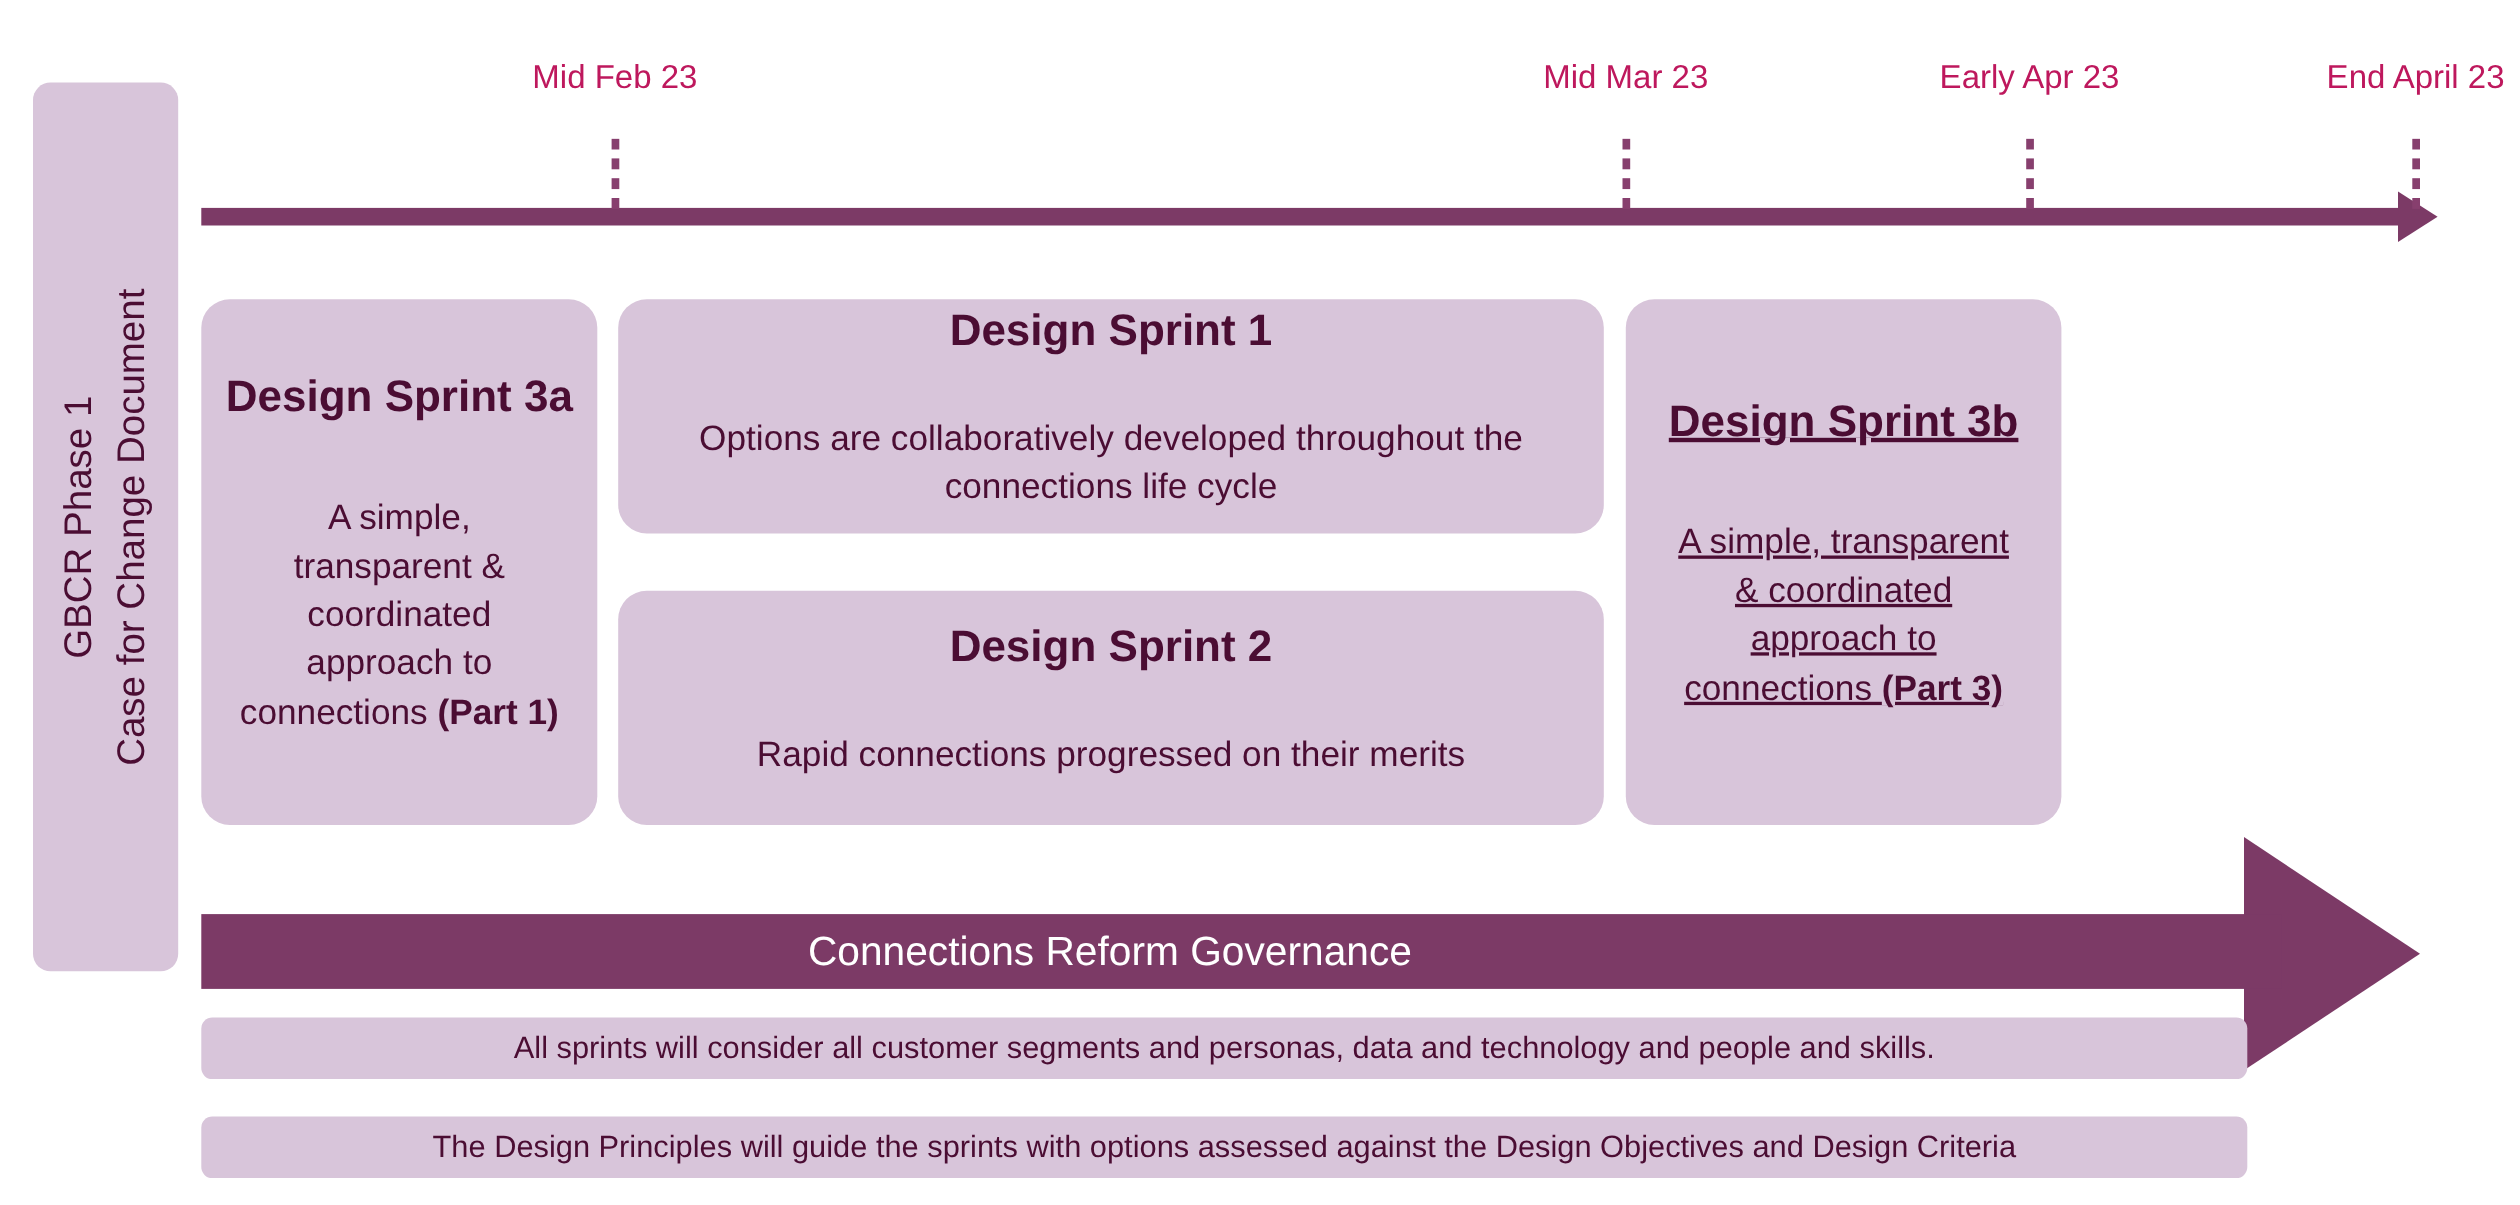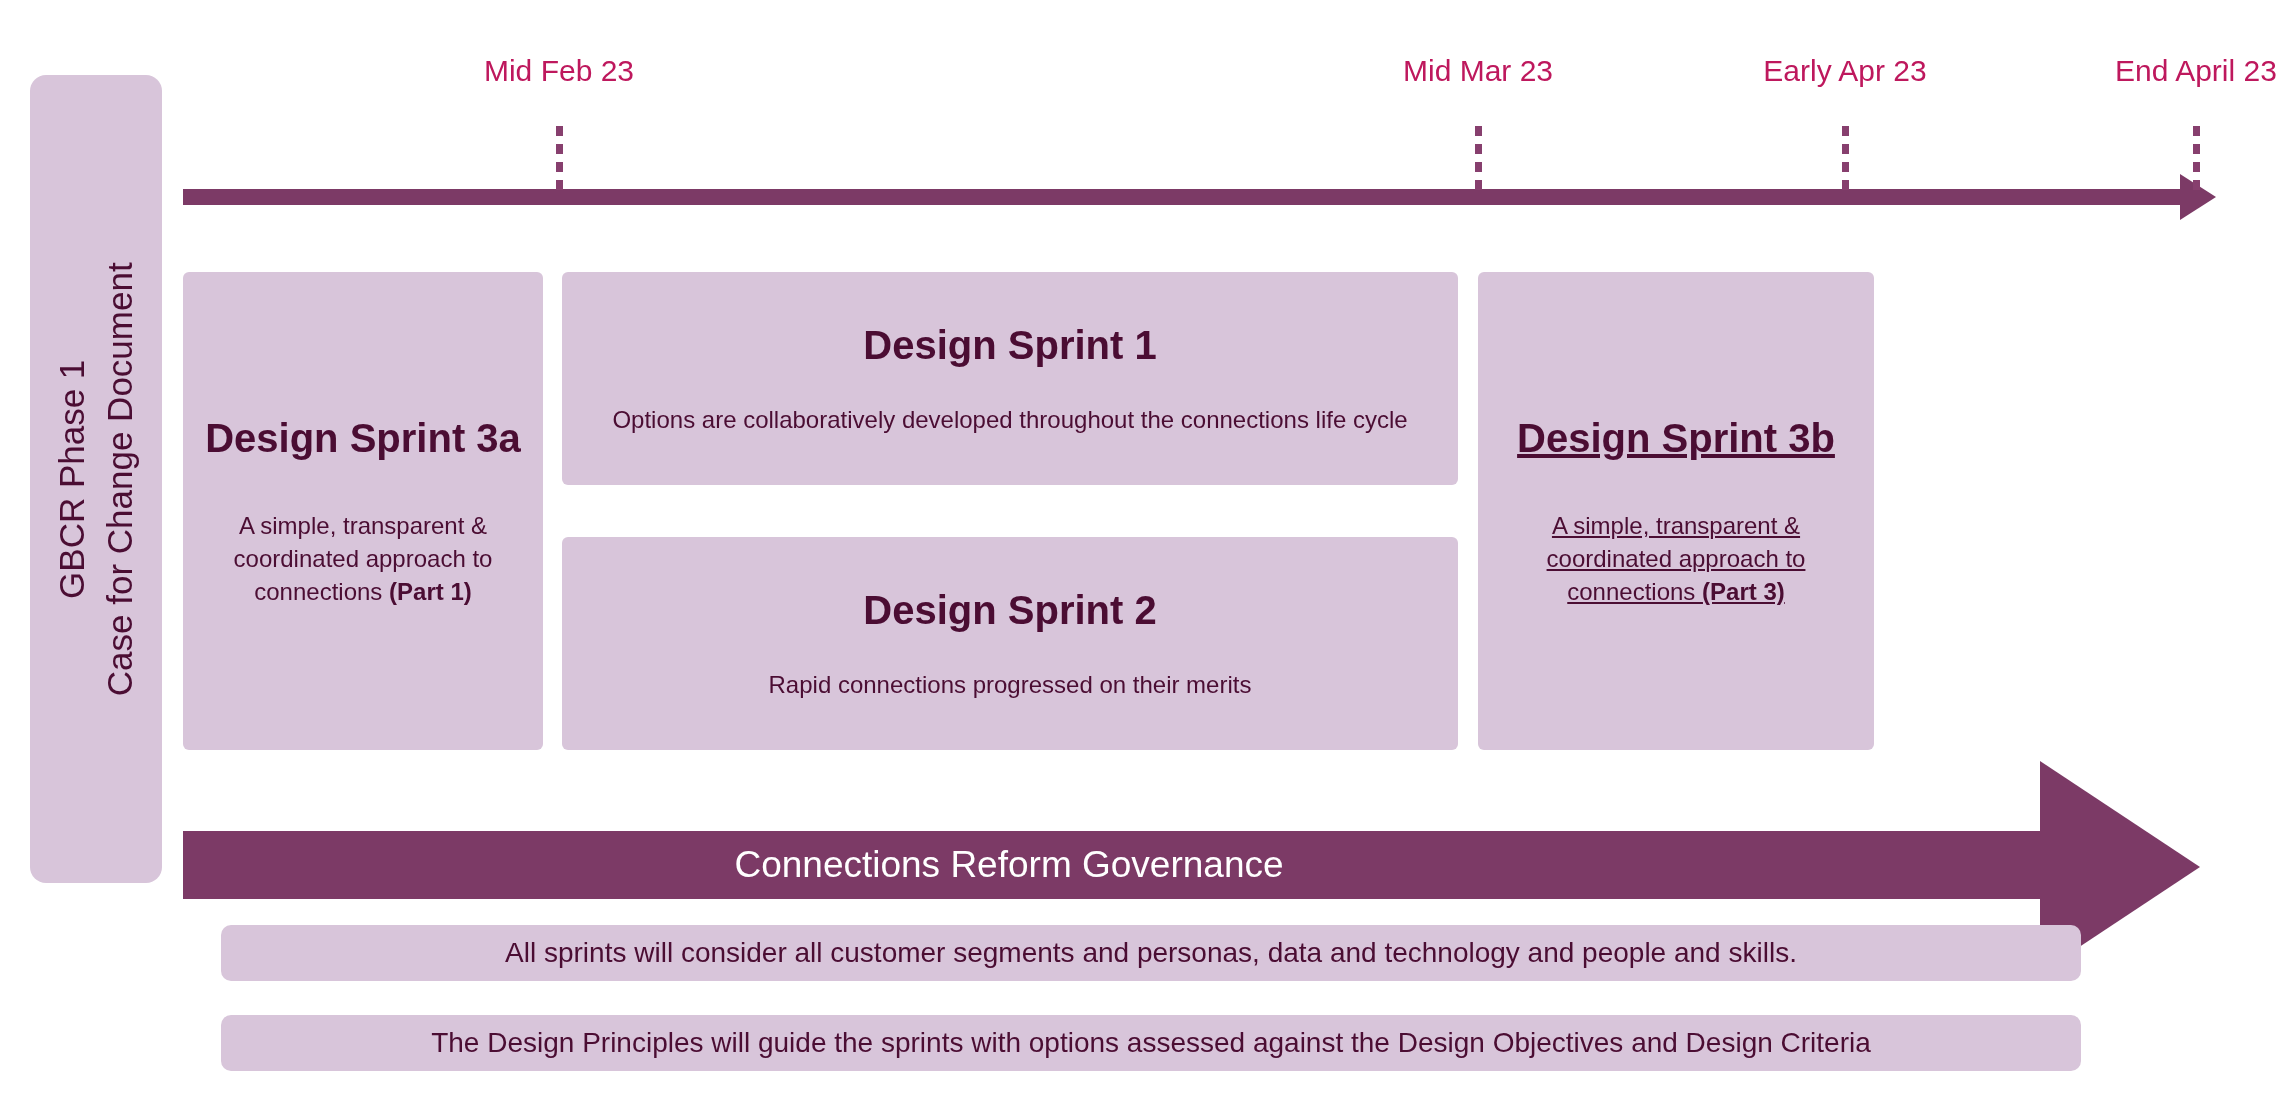--- a/index.html
+++ b/index.html
@@ -76,40 +76,40 @@
     transform: translate(-50%, -100%);
     color: #be185d;
     font-size: 30px;
     white-space: nowrap;
   }
 
   
   .card {
     position: absolute;
     background: #D8C5DA;
-    border-radius: 6px;
+    border-radius: 26px;
     color: #4B0D33;
     display: flex;
     flex-direction: column;
     justify-content: center;
     align-items: center;
     box-sizing: border-box;
     padding: 10px 18px;
     text-align: center;
   }
   .card .card-title {
     font-weight: bold;
     font-size: 40px;
     line-height: 1.22;
     margin: 0;
   }
   .card .card-body {
-    font-size: 24px;
+    font-size: 32px;
     line-height: 1.38;
-    margin: 0;
+    margin: 16px;
   }
   .card .card-body b { font-weight: bold; }
 
   #card-3a  { left: 183px;  top: 272px; width: 360px; height: 478px; }
   #card-ds1 { left: 562px;  top: 272px; width: 896px; height: 213px; }
   #card-ds2 { left: 562px;  top: 537px; width: 896px; height: 213px; }
   #card-3b  { left: 1478px; top: 272px; width: 396px; height: 478px; text-decoration: underline; }
   #card-p2  { left: 1858px; top: 272px; width: 357px; height: 478px; }
 
   #card-3a .card-title,
@@ -154,21 +154,20 @@
     width: 1860px;
     height: 56px;
     background: #D8C5DA;
     border-radius: 10px;
     display: flex;
     align-items: center;
     justify-content: center;
     color: #4B0D33;
     font-size: 28px;
     box-sizing: border-box;
-    margin-left: 38px;
   }
   #note-bar-1 { top: 925px; }
   #note-bar-2 { top: 1015px; }
 </style>
 </head>
 <body>
 
 <div id="canvas">
 
   <div id="phase-panel">

